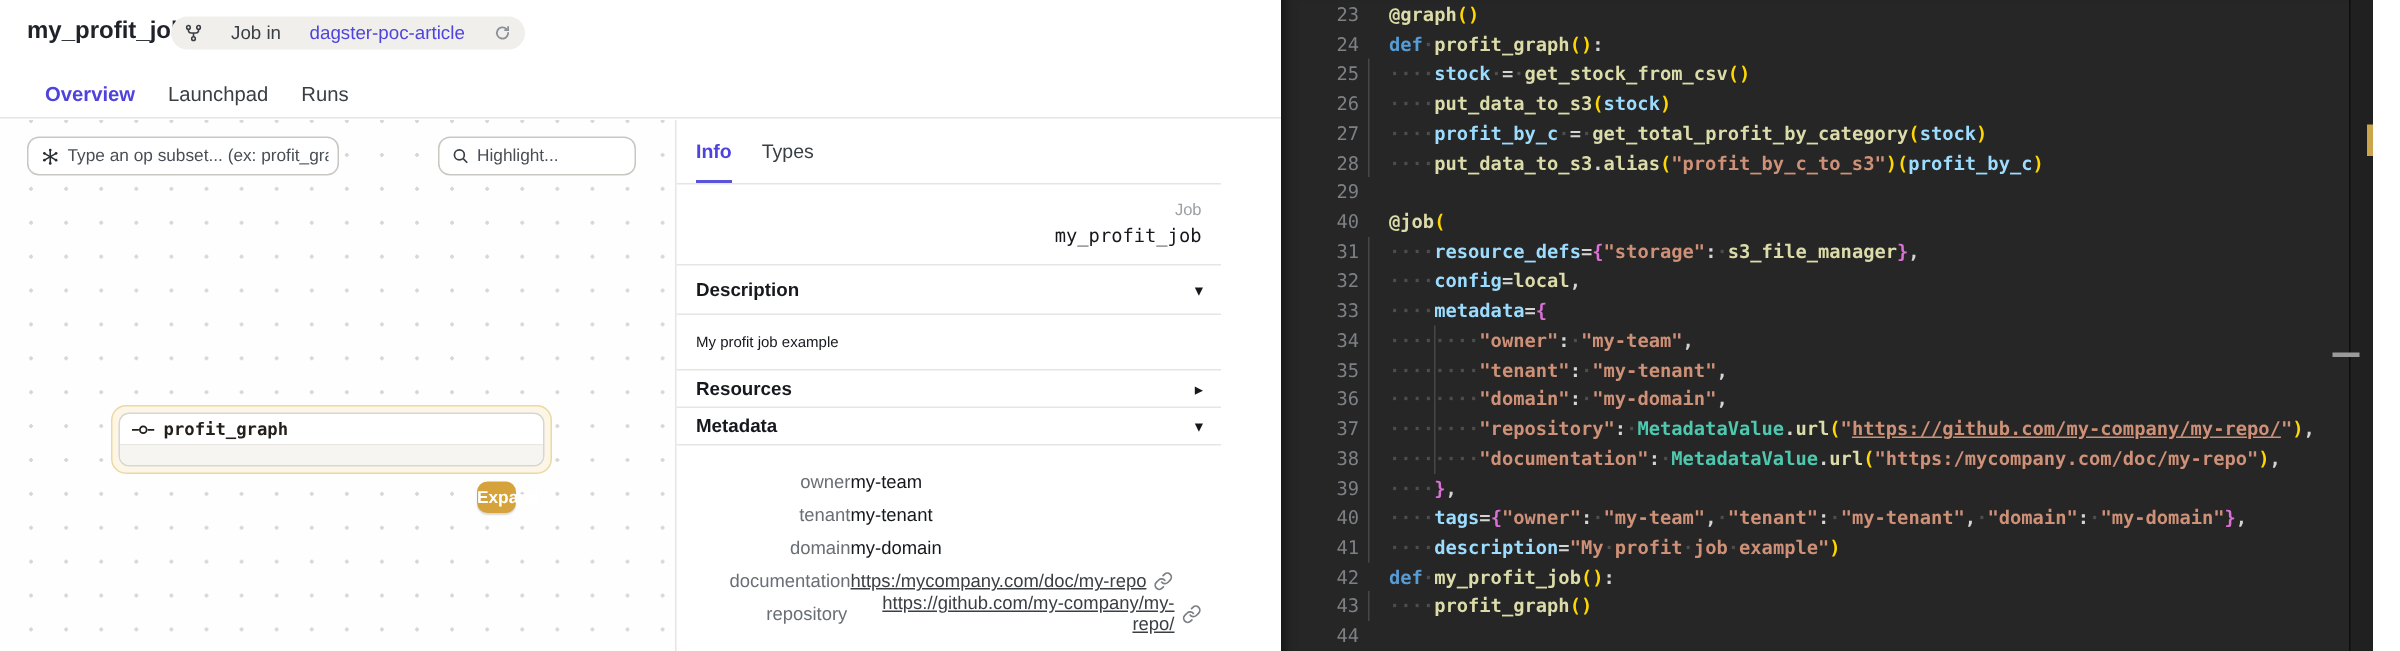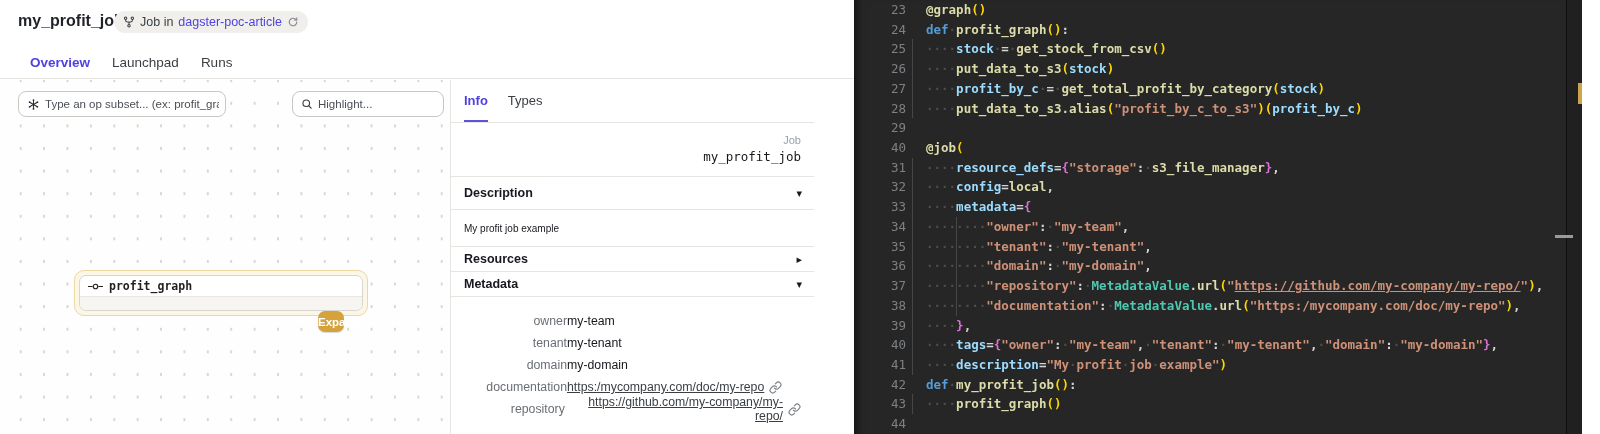--- a/index.html
+++ b/index.html
@@ -7,49 +7,49 @@
     font-family:"Liberation Sans", sans-serif; }
   .page { position:relative; width:1600px; height:434px; }
 
   
   .left-app { position:absolute; left:0; top:0; width:872px; height:434px; background:#fff; }
 
   .app-header { position:absolute; left:0; top:0; width:872px; height:79px;
     border-bottom:1px solid #e7e5e2; background:#fff; }
   .job-title { position:absolute; left:18px; top:12px; font-size:16px; font-weight:700; color:#1f2229; }
   .job-badge { position:absolute; left:114px; top:11px; height:22px; display:flex; align-items:center;
-    gap:5px; background:#f0efec; border-radius:12px; padding:0 9px; font-size:12.5px; color:#3a3f44; }
+    gap:19px; background:#f0efec; border-radius:12px; padding:0 9px; font-size:12.5px; color:#3a3f44; }
   .job-badge .link { color:#4F43DD; }
   .tab-row { position:absolute; left:18px; top:55px; display:flex; gap:22px; }
   .tab { font-size:13.5px; color:#3a3f44; padding-bottom:18px; position:relative; cursor:pointer; }
   .tab.active { color:#4F43DD; font-weight:700;margin-left:12px; }
   .tab.active::after { content:""; position:absolute; left:0; right:0; bottom:1px; height:3px;
     border-radius:2px; background:#5a54d8; }
 
   
   .canvas { position:absolute; left:0; top:80px; width:450px; height:354px; background:#fefefe;
     background-image:radial-gradient(circle, #d8d7d3 1.2px, transparent 1.4px);
     background-size:23.4px 22.6px; background-position:9px 12px; overflow:hidden; }
   .pill-input { position:absolute; height:26px; background:#fff; border:1px solid #c9c7c2;
     border-radius:8px; display:flex; align-items:center; padding:0 6px 0 8px; gap:5px; overflow:hidden; }
   .op-input-box { left:18px; top:11px; width:208px; }
-  .hl-input-box { left:292px; top:11px; width:152px; }
+  .hl-input-box { left:292px; top:11px; width:132px; }
   .pill-input input { border:none; outline:none; flex:1; min-width:0; font-size:11.5px;
     font-family:"Liberation Sans", sans-serif; color:#3a3f44; background:transparent; white-space:nowrap; }
   .pill-input input::placeholder { color:#4a4f55; opacity:1; }
 
   .op-node-outer { position:absolute; left:74px; top:190px; width:294px; height:46px;
     border:1px solid #eed7a2; background:#fcf6e7; border-radius:10px; padding:4px; cursor:pointer; }
   .op-node-inner { width:100%; height:100%; background:#fff; border:1px solid #d8d6d0; border-radius:7px;
     overflow:hidden; display:flex; flex-direction:column; }
   .op-node-head { height:21px; display:flex; align-items:center; gap:6px; padding-left:8px;
     border-bottom:1px solid #e9e7e3; }
   .op-node-label { font-family:"DejaVu Sans Mono", monospace; font-size:11.5px; font-weight:700; color:#231f1b; }
   .op-node-body { flex:1; background:#f7f5f1; }
-  .expand-btn { position:absolute; left:318px; top:231px; width:26px; height:21px; background:#d5a23c;
+  .expand-btn { position:absolute; left:318px; top:241px; width:26px; height:21px; background:#d5a23c;
     border:none; border-radius:7px; color:#fff; font-size:11.5px; font-weight:700;
     font-family:"Liberation Sans", sans-serif; cursor:pointer; box-shadow:0 1px 1px rgba(0,0,0,.15); }
 
   
   .info-panel { position:absolute; left:450px; top:80px; width:364px; height:354px; background:#fff;
     border-left:1px solid #e7e5e2;text-align:right; }
   .info-tabs { height:43px; border-bottom:1px solid #e7e5e2; display:flex; gap:20px; padding:13px 0 0 13px; }
   .itab { font-size:13px; color:#3a3f44; position:relative; padding-bottom:12px; cursor:pointer; }
   .itab.active { color:#4F43DD; font-weight:700; }
   .itab.active::after { content:""; position:absolute; left:0; right:0; bottom:0; height:2px; background:#5a54d8; }

